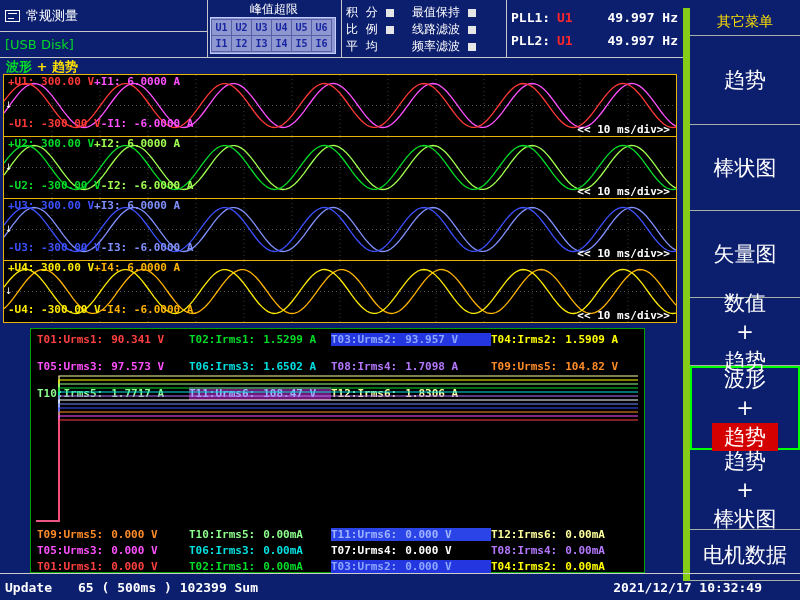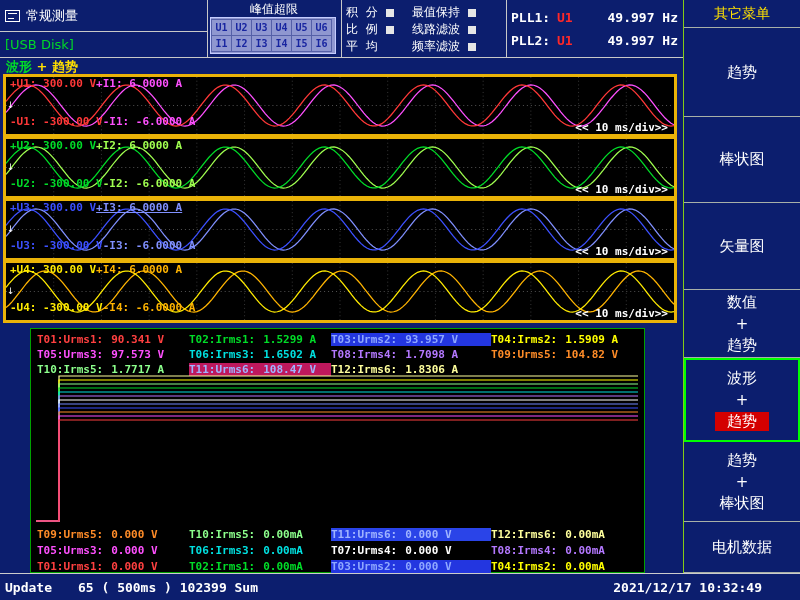--- a/index.html
+++ b/index.html
@@ -23,38 +23,38 @@
 #toggles-left{position:absolute;left:346px;top:4px}
 #toggles-right{position:absolute;left:412px;top:4px}
 .toggle-row{display:flex;align-items:center;height:17px;font-size:12px;white-space:pre}
 .sq{width:8px;height:8px;background:#e6e6e6;margin-left:8px;display:inline-block}
 #pll-section{position:absolute;left:511px;top:6px;width:167px;font-family:"DejaVu Sans Mono","Liberation Mono",monospace;font-weight:bold;font-size:13px}
 .pll-row{display:flex;height:23px;align-items:center}
 .pll-label{width:46px}
 .pll-source{color:#ff2828;width:30px}
 .pll-value{flex:1;text-align:right}
 
-#sidebar{position:absolute;left:683px;top:0;width:117px;height:573px;border-left:1px solid #84cc16}
+#sidebar{position:absolute;left:683px;top:8px;width:117px;height:573px;border-left:7px solid #84cc16}
 #sidebar-title{color:#ffe000;text-align:center;font-size:14px;height:28px;line-height:26px;border-bottom:1px solid #a8b0a8}
-.sb-item{display:flex;flex-direction:column;align-items:center;justify-content:center;font-size:15px;border-bottom:1px solid #a8b0a8;gap:3px;cursor:pointer}
+.sb-item{display:flex;flex-direction:column;align-items:center;justify-content:center;font-size:21px;border-bottom:1px solid #a8b0a8;gap:3px;cursor:pointer}
 .sb-item.selected{border:2px solid #00ff00}
 .sb-red{background:#d40000;padding:0 12px}
 
 #view-title{position:absolute;left:6px;top:58px;font-size:13px;font-weight:bold;white-space:pre}
 #waves{position:absolute;left:3px;top:74px;width:674px}
-.wave-panel{position:relative;height:63px;background:#000;border:3px solid #eab308;margin-top:-1px}
+.wave-panel{position:relative;height:63px;background:#000;border:1px solid #eab308;margin-top:-1px}
 .wave-panel:first-child{margin-top:0}
 .wave-svg{position:absolute;left:0;top:0;width:100%;height:100%}
 .wave-label{position:absolute;left:4px;font-size:11px;font-weight:bold;font-family:"DejaVu Sans Mono","Liberation Mono",monospace;white-space:pre;z-index:2}
 .wave-label.top{top:0}
 .wave-label.bottom{bottom:6px}
 .wave-timebase{position:absolute;right:6px;bottom:0;font-size:11px;font-weight:bold;font-family:"DejaVu Sans Mono","Liberation Mono",monospace;z-index:2}
 .wave-marker{position:absolute;left:1px;top:50%;transform:translateY(-60%);font-size:9px;z-index:2;color:#fff}
 #trend{position:absolute;left:30px;top:328px;width:615px;height:245px;background:#000;border:1px solid #00a000}
-.legend{position:absolute;left:6px;display:grid;grid-template-columns:152px 142px 160px auto;row-gap:2px;font-family:"DejaVu Sans Mono","Liberation Mono",monospace;font-size:11px;font-weight:bold;line-height:13px}
+.legend{position:absolute;left:6px;display:grid;grid-template-columns:152px 142px 160px auto;row-gap:14px;font-family:"DejaVu Sans Mono","Liberation Mono",monospace;font-size:11px;font-weight:bold;line-height:13px}
 #legend-top{top:4px}
 #legend-bottom{top:199px;row-gap:3px}
 .legend-item{white-space:pre}
 .legend-val{margin-left:8px}
 #trend-svg{position:absolute;left:3px;top:44px;width:607px;height:154px}
 
 #statusbar{position:absolute;left:0;top:573px;width:800px;height:27px;border-top:1px solid #ccc;font-family:"DejaVu Sans Mono","Liberation Mono",monospace;font-weight:bold;font-size:13px}
 #status-update{position:absolute;left:5px;top:6px}
 #status-counts{position:absolute;left:78px;top:6px}
 #status-datetime{position:absolute;right:38px;top:6px}
@@ -182,21 +182,21 @@
       <div class="wave-timebase">&lt;&lt; 10 ms/div&gt;&gt;</div>
       <div class="wave-marker">↓</div>
     </div>
     <div class="wave-panel">
       <svg class="wave-svg" viewBox="0 0 672 61" preserveAspectRatio="none">
           <path d="M48 0 V61 M96 0 V61 M144 0 V61 M192 0 V61 M240 0 V61 M288 0 V61 M336 0 V61 M384 0 V61 M432 0 V61 M480 0 V61 M528 0 V61 M576 0 V61 M624 0 V61 " stroke="#3c3c3c" fill="none" stroke-width="1" stroke-dasharray="1,3"></path>
           <path d="M0 30.5 H672" stroke="#555" fill="none" stroke-width="1" stroke-dasharray="1,3"></path>
           <path d="M0.0 38.0 L3.0 34.0 L6.0 29.9 L9.0 25.7 L12.0 21.8 L15.0 18.1 L18.0 14.9 L21.0 12.3 L24.0 10.3 L27.0 9.0 L30.0 8.5 L33.0 8.8 L36.0 9.8 L39.0 11.6 L42.0 14.1 L45.0 17.2 L48.0 20.7 L51.0 24.6 L54.0 28.7 L57.0 32.8 L60.0 36.9 L63.0 40.7 L66.0 44.2 L69.0 47.2 L72.0 49.6 L75.0 51.3 L78.0 52.3 L81.0 52.5 L84.0 51.9 L87.0 50.5 L90.0 48.4 L93.0 45.7 L96.0 42.5 L99.0 38.8 L102.0 34.8 L105.0 30.6 L108.0 26.5 L111.0 22.5 L114.0 18.8 L117.0 15.5 L120.0 12.7 L123.0 10.6 L126.0 9.2 L129.0 8.5 L132.0 8.7 L135.0 9.6 L138.0 11.3 L141.0 13.6 L144.0 16.6 L147.0 20.0 L150.0 23.8 L153.0 27.9 L156.0 32.1 L159.0 36.2 L162.0 40.1 L165.0 43.6 L168.0 46.7 L171.0 49.2 L174.0 51.1 L177.0 52.2 L180.0 52.5 L183.0 52.0 L186.0 50.8 L189.0 48.9 L192.0 46.3 L195.0 43.1 L198.0 39.5 L201.0 35.5 L204.0 31.4 L207.0 27.3 L210.0 23.2 L213.0 19.4 L216.0 16.1 L219.0 13.2 L222.0 10.9 L225.0 9.4 L228.0 8.6 L231.0 8.6 L234.0 9.4 L237.0 10.9 L240.0 13.1 L243.0 16.0 L246.0 19.3 L249.0 23.1 L252.0 27.1 L255.0 31.3 L258.0 35.4 L261.0 39.4 L264.0 43.0 L267.0 46.2 L270.0 48.8 L273.0 50.8 L276.0 52.0 L279.0 52.5 L282.0 52.2 L285.0 51.1 L288.0 49.3 L291.0 46.8 L294.0 43.7 L297.0 40.2 L300.0 36.3 L303.0 32.2 L306.0 28.0 L309.0 24.0 L312.0 20.1 L315.0 16.7 L318.0 13.7 L321.0 11.3 L324.0 9.6 L327.0 8.7 L330.0 8.5 L333.0 9.2 L336.0 10.6 L339.0 12.7 L342.0 15.4 L345.0 18.7 L348.0 22.4 L351.0 26.4 L354.0 30.5 L357.0 34.7 L360.0 38.6 L363.0 42.3 L366.0 45.6 L369.0 48.4 L372.0 50.5 L375.0 51.8 L378.0 52.5 L381.0 52.3 L384.0 51.4 L387.0 49.7 L390.0 47.3 L393.0 44.3 L396.0 40.9 L399.0 37.0 L402.0 32.9 L405.0 28.8 L408.0 24.7 L411.0 20.8 L414.0 17.3 L417.0 14.2 L420.0 11.7 L423.0 9.9 L426.0 8.8 L429.0 8.5 L432.0 9.0 L435.0 10.2 L438.0 12.2 L441.0 14.8 L444.0 18.0 L447.0 21.7 L450.0 25.6 L453.0 29.7 L456.0 33.9 L459.0 37.9 L462.0 41.7 L465.0 45.1 L468.0 47.9 L471.0 50.1 L474.0 51.6 L477.0 52.4 L480.0 52.4 L483.0 51.6 L486.0 50.0 L489.0 47.8 L492.0 44.9 L495.0 41.5 L498.0 37.8 L501.0 33.7 L504.0 29.6 L507.0 25.4 L510.0 21.5 L513.0 17.9 L516.0 14.7 L519.0 12.1 L522.0 10.2 L525.0 9.0 L528.0 8.5 L531.0 8.8 L534.0 10.0 L537.0 11.8 L540.0 14.3 L543.0 17.4 L546.0 21.0 L549.0 24.9 L552.0 29.0 L555.0 33.1 L558.0 37.2 L561.0 41.0 L564.0 44.5 L567.0 47.4 L570.0 49.8 L573.0 51.4 L576.0 52.3 L579.0 52.5 L582.0 51.8 L585.0 50.4 L588.0 48.3 L591.0 45.5 L594.0 42.2 L597.0 38.5 L600.0 34.5 L603.0 30.3 L606.0 26.2 L609.0 22.2 L612.0 18.5 L615.0 15.3 L618.0 12.5 L621.0 10.5 L624.0 9.1 L627.0 8.5 L630.0 8.7 L633.0 9.7 L636.0 11.4 L639.0 13.8 L642.0 16.8 L645.0 20.3 L648.0 24.1 L651.0 28.2 L654.0 32.4 L657.0 36.5 L660.0 40.3 L663.0 43.9 L666.0 46.9 L669.0 49.4 L672.0 51.2 " stroke="#8090ff" fill="none" stroke-width="1.3"></path>
           <path d="M0.0 26.1 L3.0 22.1 L6.0 18.5 L9.0 15.2 L12.0 12.5 L15.0 10.4 L18.0 9.1 L21.0 8.5 L24.0 8.7 L27.0 9.7 L30.0 11.4 L33.0 13.8 L36.0 16.8 L39.0 20.3 L42.0 24.2 L45.0 28.3 L48.0 32.4 L51.0 36.5 L54.0 40.4 L57.0 43.9 L60.0 47.0 L63.0 49.4 L66.0 51.2 L69.0 52.2 L72.0 52.5 L75.0 52.0 L78.0 50.7 L81.0 48.7 L84.0 46.0 L87.0 42.8 L90.0 39.1 L93.0 35.2 L96.0 31.0 L99.0 26.9 L102.0 22.9 L105.0 19.1 L108.0 15.8 L111.0 13.0 L114.0 10.8 L117.0 9.3 L120.0 8.6 L123.0 8.6 L126.0 9.5 L129.0 11.1 L132.0 13.3 L135.0 16.2 L138.0 19.7 L141.0 23.5 L144.0 27.5 L147.0 31.7 L150.0 35.8 L153.0 39.7 L156.0 43.3 L159.0 46.4 L162.0 49.0 L165.0 50.9 L168.0 52.1 L171.0 52.5 L174.0 52.1 L177.0 51.0 L180.0 49.1 L183.0 46.5 L186.0 43.4 L189.0 39.8 L192.0 35.9 L195.0 31.8 L198.0 27.7 L201.0 23.6 L204.0 19.8 L207.0 16.4 L210.0 13.4 L213.0 11.1 L216.0 9.5 L219.0 8.6 L222.0 8.6 L225.0 9.3 L228.0 10.7 L231.0 12.9 L234.0 15.7 L237.0 19.0 L240.0 22.7 L243.0 26.7 L246.0 30.9 L249.0 35.0 L252.0 39.0 L255.0 42.7 L258.0 45.9 L261.0 48.6 L264.0 50.6 L267.0 51.9 L270.0 52.5 L273.0 52.2 L276.0 51.2 L279.0 49.5 L282.0 47.1 L285.0 44.0 L288.0 40.5 L291.0 36.7 L294.0 32.6 L297.0 28.4 L300.0 24.3 L303.0 20.5 L306.0 17.0 L309.0 13.9 L312.0 11.5 L315.0 9.8 L318.0 8.7 L321.0 8.5 L324.0 9.1 L327.0 10.4 L330.0 12.4 L333.0 15.1 L336.0 18.3 L339.0 22.0 L342.0 26.0 L345.0 30.1 L348.0 34.3 L351.0 38.3 L354.0 42.0 L357.0 45.3 L360.0 48.1 L363.0 50.3 L366.0 51.7 L369.0 52.4 L372.0 52.4 L375.0 51.5 L378.0 49.9 L381.0 47.6 L384.0 44.6 L387.0 41.2 L390.0 37.4 L393.0 33.3 L396.0 29.2 L399.0 25.1 L402.0 21.2 L405.0 17.6 L408.0 14.5 L411.0 11.9 L414.0 10.0 L417.0 8.9 L420.0 8.5 L423.0 8.9 L426.0 10.1 L429.0 12.0 L432.0 14.6 L435.0 17.7 L438.0 21.3 L441.0 25.2 L444.0 29.3 L447.0 33.5 L450.0 37.6 L453.0 41.3 L456.0 44.8 L459.0 47.7 L462.0 49.9 L465.0 51.5 L468.0 52.4 L471.0 52.4 L474.0 51.7 L477.0 50.2 L480.0 48.0 L483.0 45.2 L486.0 41.9 L489.0 38.1 L492.0 34.1 L495.0 30.0 L498.0 25.8 L501.0 21.9 L504.0 18.2 L507.0 15.0 L510.0 12.3 L513.0 10.3 L516.0 9.0 L519.0 8.5 L522.0 8.8 L525.0 9.8 L528.0 11.6 L531.0 14.0 L534.0 17.1 L537.0 20.6 L540.0 24.5 L543.0 28.6 L546.0 32.7 L549.0 36.8 L552.0 40.7 L555.0 44.2 L558.0 47.2 L561.0 49.6 L564.0 51.3 L567.0 52.3 L570.0 52.5 L573.0 51.9 L576.0 50.5 L579.0 48.5 L582.0 45.8 L585.0 42.5 L588.0 38.8 L591.0 34.9 L594.0 30.7 L597.0 26.6 L600.0 22.6 L603.0 18.9 L606.0 15.6 L609.0 12.8 L612.0 10.6 L615.0 9.2 L618.0 8.5 L621.0 8.7 L624.0 9.6 L627.0 11.2 L630.0 13.5 L633.0 16.5 L636.0 19.9 L639.0 23.7 L642.0 27.8 L645.0 32.0 L648.0 36.1 L651.0 40.0 L654.0 43.5 L657.0 46.6 L660.0 49.2 L663.0 51.0 L666.0 52.1 L669.0 52.5 L672.0 52.1 " stroke="#3c50ff" fill="none" stroke-width="1.3"></path>
         </svg>
-      <div class="wave-label top"><span style="color: rgb(60, 80, 255);">+U3: 300.00 V</span><span style="color: rgb(128, 144, 255); text-decoration: underline;">+I3: 6.0000 A</span></div>
+      <div class="wave-label top"><span style="color: rgb(60, 80, 255);">+U3: 300.00 V</span><span style="color: rgb(128, 144, 255);">+I3: 6.0000 A</span></div>
       <div class="wave-label bottom"><span style="color: rgb(60, 80, 255);">-U3: -300.00 V</span><span style="color: rgb(128, 144, 255);">-I3: -6.0000 A</span></div>
       <div class="wave-timebase">&lt;&lt; 10 ms/div&gt;&gt;</div>
       <div class="wave-marker">↓</div>
     </div>
     <div class="wave-panel">
       <svg class="wave-svg" viewBox="0 0 672 61" preserveAspectRatio="none">
           <path d="M48 0 V61 M96 0 V61 M144 0 V61 M192 0 V61 M240 0 V61 M288 0 V61 M336 0 V61 M384 0 V61 M432 0 V61 M480 0 V61 M528 0 V61 M576 0 V61 M624 0 V61 " stroke="#3c3c3c" fill="none" stroke-width="1" stroke-dasharray="1,3"></path>
           <path d="M0 30.5 H672" stroke="#555" fill="none" stroke-width="1" stroke-dasharray="1,3"></path>
           <path d="M0.0 47.7 L3.0 44.9 L6.0 41.5 L9.0 37.7 L12.0 33.6 L15.0 29.5 L18.0 25.4 L21.0 21.4 L24.0 17.8 L27.0 14.7 L30.0 12.1 L33.0 10.1 L36.0 8.9 L39.0 8.5 L42.0 8.9 L45.0 10.0 L48.0 11.8 L51.0 14.4 L54.0 17.5 L57.0 21.0 L60.0 25.0 L63.0 29.1 L66.0 33.2 L69.0 37.3 L72.0 41.1 L75.0 44.5 L78.0 47.5 L81.0 49.8 L84.0 51.4 L87.0 52.3 L90.0 52.4 L93.0 51.8 L96.0 50.3 L99.0 48.2 L102.0 45.4 L105.0 42.1 L108.0 38.4 L111.0 34.4 L114.0 30.2 L117.0 26.1 L120.0 22.1 L123.0 18.5 L126.0 15.2 L129.0 12.5 L132.0 10.4 L135.0 9.1 L138.0 8.5 L141.0 8.7 L144.0 9.7 L147.0 11.4 L150.0 13.9 L153.0 16.9 L156.0 20.4 L159.0 24.2 L162.0 28.3 L165.0 32.5 L168.0 36.5 L171.0 40.4 L174.0 43.9 L177.0 47.0 L180.0 49.4 L183.0 51.2 L186.0 52.2 L189.0 52.5 L192.0 52.0 L195.0 50.7 L198.0 48.6 L201.0 46.0 L204.0 42.8 L207.0 39.1 L210.0 35.1 L213.0 31.0 L216.0 26.9 L219.0 22.8 L222.0 19.1 L225.0 15.8 L228.0 13.0 L231.0 10.8 L234.0 9.3 L237.0 8.6 L240.0 8.6 L243.0 9.5 L246.0 11.1 L249.0 13.4 L252.0 16.3 L255.0 19.7 L258.0 23.5 L261.0 27.5 L264.0 31.7 L267.0 35.8 L270.0 39.7 L273.0 43.3 L276.0 46.5 L279.0 49.0 L282.0 50.9 L285.0 52.1 L288.0 52.5 L291.0 52.1 L294.0 51.0 L297.0 49.1 L300.0 46.5 L303.0 43.4 L306.0 39.8 L309.0 35.9 L312.0 31.8 L315.0 27.6 L318.0 23.6 L321.0 19.8 L324.0 16.3 L327.0 13.4 L330.0 11.1 L333.0 9.5 L336.0 8.6 L339.0 8.6 L342.0 9.3 L345.0 10.7 L348.0 12.9 L351.0 15.7 L354.0 19.0 L357.0 22.7 L360.0 26.8 L363.0 30.9 L366.0 35.0 L369.0 39.0 L372.0 42.7 L375.0 45.9 L378.0 48.6 L381.0 50.6 L384.0 51.9 L387.0 52.5 L390.0 52.2 L393.0 51.2 L396.0 49.5 L399.0 47.0 L402.0 44.0 L405.0 40.5 L408.0 36.6 L411.0 32.6 L414.0 28.4 L417.0 24.3 L420.0 20.4 L423.0 16.9 L426.0 13.9 L429.0 11.5 L432.0 9.8 L435.0 8.7 L438.0 8.5 L441.0 9.1 L444.0 10.4 L447.0 12.4 L450.0 15.1 L453.0 18.4 L456.0 22.0 L459.0 26.0 L462.0 30.1 L465.0 34.3 L468.0 38.3 L471.0 42.0 L474.0 45.3 L477.0 48.1 L480.0 50.3 L483.0 51.8 L486.0 52.4 L489.0 52.4 L492.0 51.5 L495.0 49.9 L498.0 47.5 L501.0 44.6 L504.0 41.2 L507.0 37.4 L510.0 33.3 L513.0 29.2 L516.0 25.1 L519.0 21.1 L522.0 17.6 L525.0 14.4 L528.0 11.9 L531.0 10.0 L534.0 8.9 L537.0 8.5 L540.0 8.9 L543.0 10.1 L546.0 12.0 L549.0 14.6 L552.0 17.7 L555.0 21.3 L558.0 25.3 L561.0 29.4 L564.0 33.5 L567.0 37.6 L570.0 41.4 L573.0 44.8 L576.0 47.7 L579.0 49.9 L582.0 51.5 L585.0 52.4 L588.0 52.4 L591.0 51.7 L594.0 50.2 L597.0 48.0 L600.0 45.2 L603.0 41.9 L606.0 38.1 L609.0 34.1 L612.0 29.9 L615.0 25.8 L618.0 21.8 L621.0 18.2 L624.0 15.0 L627.0 12.3 L630.0 10.3 L633.0 9.0 L636.0 8.5 L639.0 8.8 L642.0 9.8 L645.0 11.6 L648.0 14.1 L651.0 17.1 L654.0 20.6 L657.0 24.5 L660.0 28.6 L663.0 32.8 L666.0 36.8 L669.0 40.7 L672.0 44.2 " stroke="#ffb400" fill="none" stroke-width="1.3"></path>
           <path d="M0.0 26.1 L3.0 22.1 L6.0 18.5 L9.0 15.2 L12.0 12.5 L15.0 10.4 L18.0 9.1 L21.0 8.5 L24.0 8.7 L27.0 9.7 L30.0 11.4 L33.0 13.8 L36.0 16.8 L39.0 20.3 L42.0 24.2 L45.0 28.3 L48.0 32.4 L51.0 36.5 L54.0 40.4 L57.0 43.9 L60.0 47.0 L63.0 49.4 L66.0 51.2 L69.0 52.2 L72.0 52.5 L75.0 52.0 L78.0 50.7 L81.0 48.7 L84.0 46.0 L87.0 42.8 L90.0 39.1 L93.0 35.2 L96.0 31.0 L99.0 26.9 L102.0 22.9 L105.0 19.1 L108.0 15.8 L111.0 13.0 L114.0 10.8 L117.0 9.3 L120.0 8.6 L123.0 8.6 L126.0 9.5 L129.0 11.1 L132.0 13.3 L135.0 16.2 L138.0 19.7 L141.0 23.5 L144.0 27.5 L147.0 31.7 L150.0 35.8 L153.0 39.7 L156.0 43.3 L159.0 46.4 L162.0 49.0 L165.0 50.9 L168.0 52.1 L171.0 52.5 L174.0 52.1 L177.0 51.0 L180.0 49.1 L183.0 46.5 L186.0 43.4 L189.0 39.8 L192.0 35.9 L195.0 31.8 L198.0 27.7 L201.0 23.6 L204.0 19.8 L207.0 16.4 L210.0 13.4 L213.0 11.1 L216.0 9.5 L219.0 8.6 L222.0 8.6 L225.0 9.3 L228.0 10.7 L231.0 12.9 L234.0 15.7 L237.0 19.0 L240.0 22.7 L243.0 26.7 L246.0 30.9 L249.0 35.0 L252.0 39.0 L255.0 42.7 L258.0 45.9 L261.0 48.6 L264.0 50.6 L267.0 51.9 L270.0 52.5 L273.0 52.2 L276.0 51.2 L279.0 49.5 L282.0 47.1 L285.0 44.0 L288.0 40.5 L291.0 36.7 L294.0 32.6 L297.0 28.4 L300.0 24.3 L303.0 20.5 L306.0 17.0 L309.0 13.9 L312.0 11.5 L315.0 9.8 L318.0 8.7 L321.0 8.5 L324.0 9.1 L327.0 10.4 L330.0 12.4 L333.0 15.1 L336.0 18.3 L339.0 22.0 L342.0 26.0 L345.0 30.1 L348.0 34.3 L351.0 38.3 L354.0 42.0 L357.0 45.3 L360.0 48.1 L363.0 50.3 L366.0 51.7 L369.0 52.4 L372.0 52.4 L375.0 51.5 L378.0 49.9 L381.0 47.6 L384.0 44.6 L387.0 41.2 L390.0 37.4 L393.0 33.3 L396.0 29.2 L399.0 25.1 L402.0 21.2 L405.0 17.6 L408.0 14.5 L411.0 11.9 L414.0 10.0 L417.0 8.9 L420.0 8.5 L423.0 8.9 L426.0 10.1 L429.0 12.0 L432.0 14.6 L435.0 17.7 L438.0 21.3 L441.0 25.2 L444.0 29.3 L447.0 33.5 L450.0 37.6 L453.0 41.3 L456.0 44.8 L459.0 47.7 L462.0 49.9 L465.0 51.5 L468.0 52.4 L471.0 52.4 L474.0 51.7 L477.0 50.2 L480.0 48.0 L483.0 45.2 L486.0 41.9 L489.0 38.1 L492.0 34.1 L495.0 30.0 L498.0 25.8 L501.0 21.9 L504.0 18.2 L507.0 15.0 L510.0 12.3 L513.0 10.3 L516.0 9.0 L519.0 8.5 L522.0 8.8 L525.0 9.8 L528.0 11.6 L531.0 14.0 L534.0 17.1 L537.0 20.6 L540.0 24.5 L543.0 28.6 L546.0 32.7 L549.0 36.8 L552.0 40.7 L555.0 44.2 L558.0 47.2 L561.0 49.6 L564.0 51.3 L567.0 52.3 L570.0 52.5 L573.0 51.9 L576.0 50.5 L579.0 48.5 L582.0 45.8 L585.0 42.5 L588.0 38.8 L591.0 34.9 L594.0 30.7 L597.0 26.6 L600.0 22.6 L603.0 18.9 L606.0 15.6 L609.0 12.8 L612.0 10.6 L615.0 9.2 L618.0 8.5 L621.0 8.7 L624.0 9.6 L627.0 11.2 L630.0 13.5 L633.0 16.5 L636.0 19.9 L639.0 23.7 L642.0 27.8 L645.0 32.0 L648.0 36.1 L651.0 40.0 L654.0 43.5 L657.0 46.6 L660.0 49.2 L663.0 51.0 L666.0 52.1 L669.0 52.5 L672.0 52.1 " stroke="#ffeb00" fill="none" stroke-width="1.3"></path>
@@ -212,21 +212,21 @@
     <div class="legend" id="legend-top">
         <div class="legend-item" style="color: rgb(255, 64, 64);"><span>T01:Urms1:</span><span class="legend-val">90.341 V</span></div>
         <div class="legend-item" style="color: rgb(0, 220, 40);"><span>T02:Irms1:</span><span class="legend-val">1.5299 A</span></div>
         <div class="legend-item" style="color: rgb(143, 168, 255); background: rgb(35, 54, 224);"><span>T03:Urms2:</span><span class="legend-val">93.957 V</span></div>
         <div class="legend-item" style="color: rgb(255, 255, 0);"><span>T04:Irms2:</span><span class="legend-val">1.5909 A</span></div>
         <div class="legend-item" style="color: rgb(255, 80, 255);"><span>T05:Urms3:</span><span class="legend-val">97.573 V</span></div>
         <div class="legend-item" style="color: rgb(0, 224, 224);"><span>T06:Irms3:</span><span class="legend-val">1.6502 A</span></div>
         <div class="legend-item" style="color: rgb(180, 120, 255);"><span>T08:Irms4:</span><span class="legend-val">1.7098 A</span></div>
         <div class="legend-item" style="color: rgb(255, 140, 40);"><span>T09:Urms5:</span><span class="legend-val">104.82 V</span></div>
         <div class="legend-item" style="color: rgb(140, 255, 140);"><span>T10:Irms5:</span><span class="legend-val">1.7717 A</span></div>
-        <div class="legend-item" style="color: rgb(159, 180, 255); background: #be185d;"><span>T11:Urms6:</span><span class="legend-val">108.47 V</span></div>
+        <div class="legend-item" style="color: rgb(159, 180, 255); background: #701a75;"><span>T11:Urms6:</span><span class="legend-val">108.47 V</span></div>
         <div class="legend-item" style="color: rgb(255, 255, 156);"><span>T12:Irms6:</span><span class="legend-val">1.8306 A</span></div>
       </div>
     <svg id="trend-svg" viewBox="0 0 607 154" preserveAspectRatio="none">
         <path d="M2 148 H25 V3 H604" stroke="#ffff9c" fill="none" stroke-width="1.2"></path>
         <path d="M2 148 H25 V7 H604" stroke="#ffff00" fill="none" stroke-width="1.2"></path>
         <path d="M2 148 H25 V11 H604" stroke="#8cff8c" fill="none" stroke-width="1.2"></path>
         <path d="M2 148 H25 V15 H604" stroke="#00dc28" fill="none" stroke-width="1.2"></path>
         <path d="M2 148 H25 V19 H604" stroke="#00e0e0" fill="none" stroke-width="1.2"></path>
         <path d="M2 148 H25 V23 H604" stroke="#b478ff" fill="none" stroke-width="1.2"></path>
         <path d="M2 148 H25 V27 H604" stroke="#ffffff" fill="none" stroke-width="1.2"></path>

